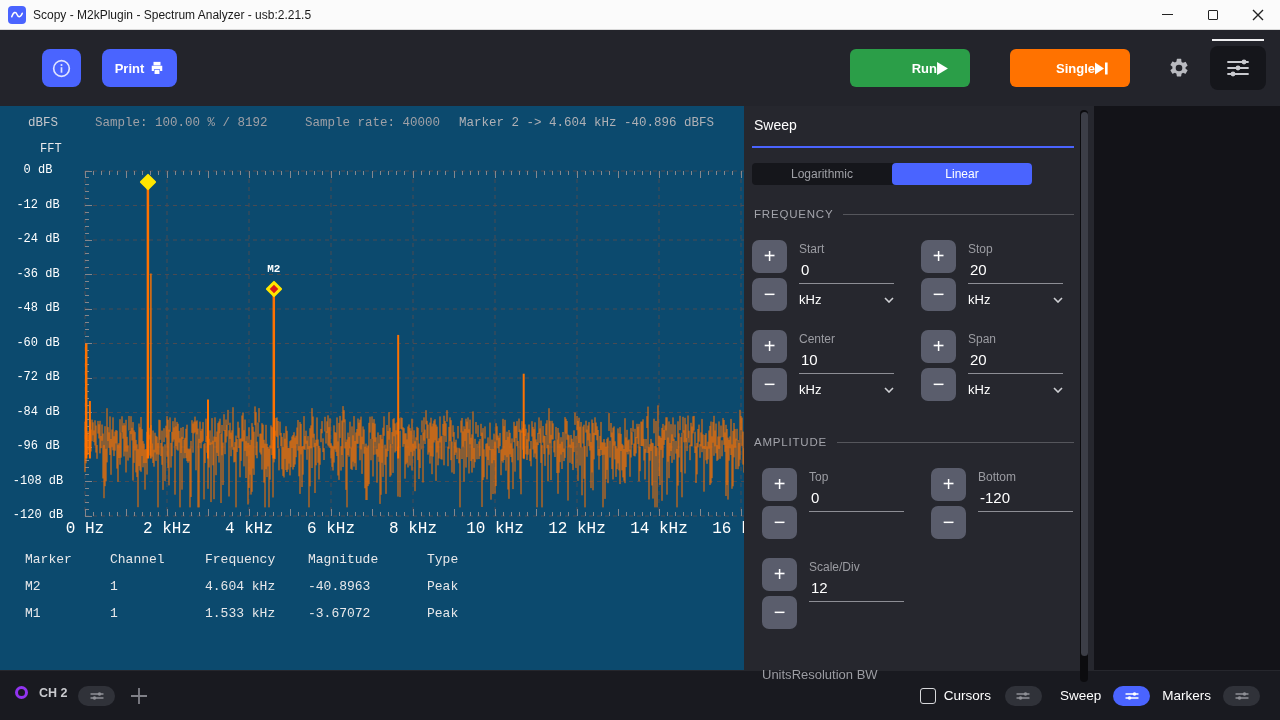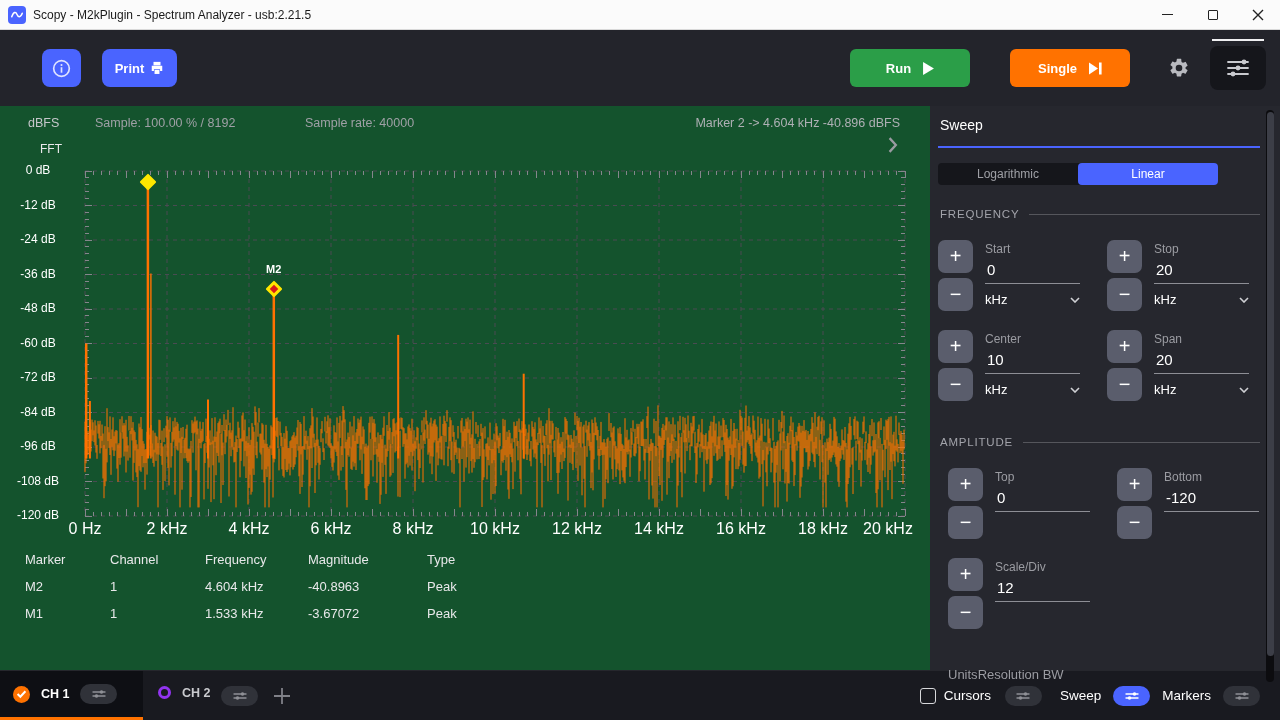--- a/index.html
+++ b/index.html
@@ -21,31 +21,31 @@
   
   .toolbar { height:76px; background:#23242B; display:flex; align-items:center; padding:0 14px 0 42px; }
   .info-btn { width:39px; height:38px; background:#4A64FF; border:none; border-radius:8px;
               display:flex; align-items:center; justify-content:center; cursor:pointer; }
   .print-btn { width:75px; height:38px; margin-left:21px; background:#4A64FF; border:none; border-radius:8px;
                color:#fff; font-size:13px; font-weight:bold; display:flex; align-items:center;
                justify-content:center; gap:6px; cursor:pointer; font-family:inherit; }
   .tb-spacer { flex:1; }
   .run-btn,.single-btn { width:120px; height:38px; border:none; border-radius:6px; color:#fff;
                font-size:13px; font-weight:bold; display:flex; align-items:center;
-               padding:0 22px; justify-content:center; cursor:pointer; font-family:inherit;gap:12px; }
+               padding:0 22px; justify-content:flex-end; cursor:pointer; font-family:inherit; }
   .run-btn { background:#2B9E48; }
   .single-btn { background:#FF7200; margin-left:40px; }
   .gear { width:30px; margin-left:34px; display:flex; justify-content:center; cursor:pointer; }
   .panel-toggle { width:56px; height:44px; margin-left:16px; background:#15161B; border-radius:8px;
                   display:flex; align-items:center; justify-content:center; cursor:pointer; position:relative; }
   .panel-toggle .active-line { position:absolute; top:-7px; left:2px; width:52px; height:2px; background:#f0f0f2; }
 
   
   .main { flex:1; display:flex; min-height:0; }
-  .plot-pane { width:930px; position:relative; background:#14532d; }
+  .plot-pane { width:744px; position:relative; background:#0c4a6e;font-family:Liberation Mono, monospace; }
   .plot-header { position:absolute; top:10px; left:0; width:100%; height:16px; font-size:12.5px; }
   .ph-unit { position:absolute; left:28px; color:#C6C7CB; }
   .ph-sample { position:absolute; left:95px; color:#9FA0A6; }
   .ph-rate { position:absolute; left:305px; color:#9FA0A6; }
   .ph-readout { position:absolute; right:30px; color:#AFB0B5; }
   .fft-label { position:absolute; left:40px; top:36px; font-size:12px; color:#E9E9EB; }
   .plot-collapse { position:absolute; left:888px; top:31px; width:16px; height:16px; cursor:pointer; }
 
   .ytick { position:absolute; width:76px; text-align:center; font-size:12px; color:#fff; }
   .xtick { position:absolute; width:60px; text-align:center; font-size:16px; color:#fff; }
@@ -410,38 +410,20 @@
         <span class="res-label">Resolution BW</span>
       </div>
 
       <div class="panel-scrollbar">
         <div class="thumb"></div>
       </div>
     </div>
   </div>
 
   <div class="bottom-bar">
-    <div class="ch-tab">
-      <span class="ch1-circle">
-        <svg width="11" height="10" viewBox="0 0 14 12">
-            <polyline points="2,6 5.5,9.5 12,2.5" stroke="#fff" stroke-width="2.6" fill="none"></polyline>
-          </svg>
-      </span>
-      <span class="ch-label">CH 1</span>
-      <button class="pill">
-        <svg width="16" height="10" viewBox="0 0 16 10">
-          <g stroke="#8F9096" stroke-width="1.4" stroke-linecap="round">
-              <line x1="2" y1="3" x2="14" y2="3"></line>
-              <line x1="2" y1="7" x2="14" y2="7"></line>
-            </g>
-          <circle cx="10.5" cy="3" r="1.8" fill="#8F9096"></circle>
-            <circle cx="5.5" cy="7" r="1.8" fill="#8F9096"></circle>
-        </svg>
-      </button>
-    </div>
     <div class="ch2-group">
       <span class="ch2-circle"></span>
       <span class="ch-label dim">CH 2</span>
       <button class="pill">
         <svg width="16" height="10" viewBox="0 0 16 10">
           <g stroke="#8F9096" stroke-width="1.4" stroke-linecap="round">
               <line x1="2" y1="3" x2="14" y2="3"></line>
               <line x1="2" y1="7" x2="14" y2="7"></line>
             </g>
           <circle cx="10.5" cy="3" r="1.8" fill="#8F9096"></circle>

